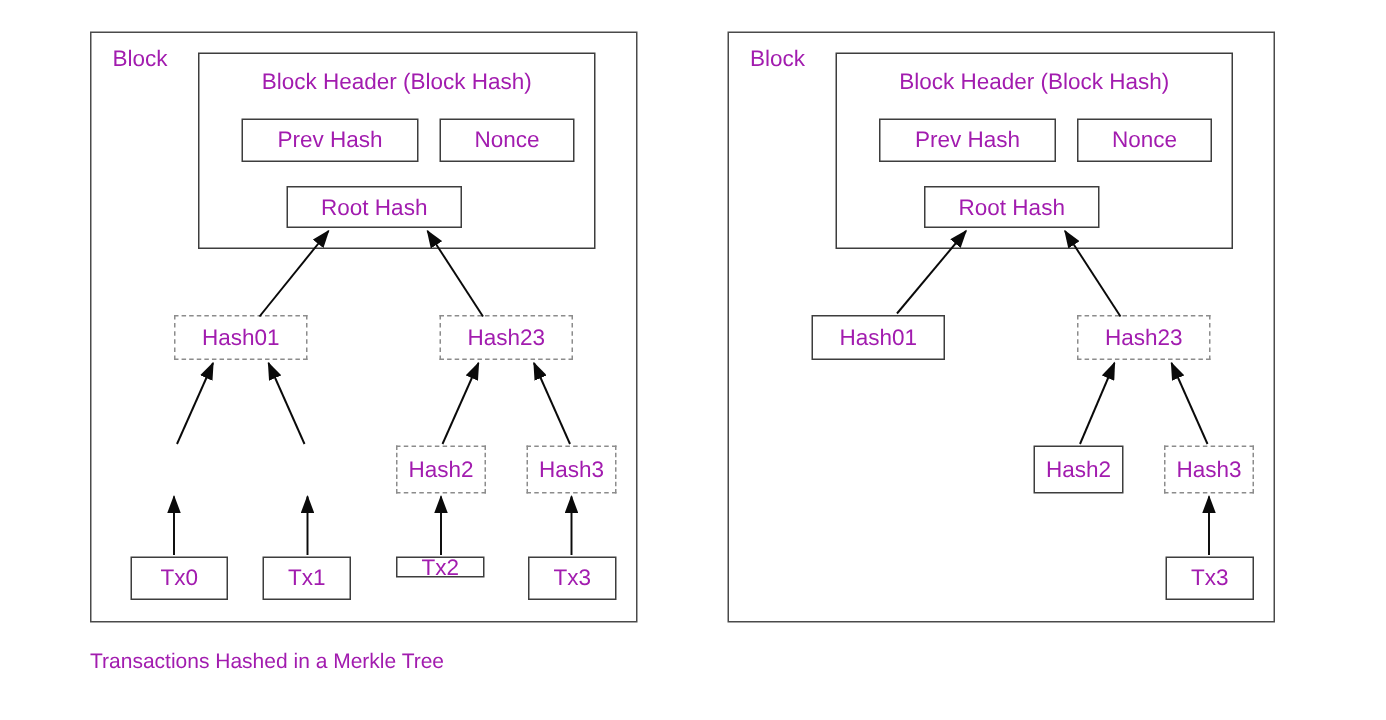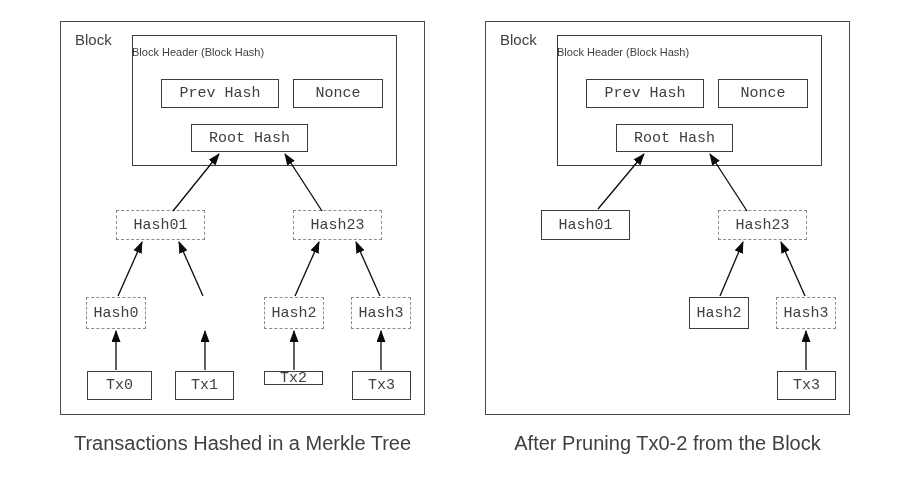--- a/index.html
+++ b/index.html
@@ -1,62 +1,61 @@
 <!DOCTYPE html>
 <html><head>
 <meta charset="utf-8">
 <style>
   html,body{margin:0;padding:0;background:#ffffff;}
   #stage{
     position:relative;
     width:924px;height:480px;
     background:#ffffff;
     font-family:"Liberation Sans","DejaVu Sans",sans-serif;
-    color:#404040;
+    color:#a21caf;
     overflow:hidden;
   }
   .outer-box{
     position:absolute;
     border:1px solid #4a4a4a;
     background:#ffffff;
     box-sizing:border-box;
   }
   .header-box{
     position:absolute;
     border:1px solid #3d3d3d;
     background:#ffffff;
     box-sizing:border-box;
   }
   .header-title{
     position:absolute;
-    font-size:11px;
+    text-align:center;
+    font-size:15px;
     white-space:nowrap;
   }
   .block-label{
     position:absolute;
     font-size:15px;
     white-space:nowrap;
   }
   .node{
     position:absolute;
     box-sizing:border-box;
     display:flex;
     align-items:center;
     justify-content:center;
     font-size:15px;
     background:#ffffff;
     white-space:nowrap;
-    font-family:Liberation Mono, monospace;
   }
   .solid{ border:1px solid #3d3d3d; }
   .dashed{ border:1px dashed #8c8c8c; }
   .caption{
     position:absolute;
-    text-align:center;
-    font-size:20px;
+    font-size:14px;
     white-space:nowrap;
   }
   #arrow-layer{
     position:absolute;
     left:0;top:0;
     width:924px;height:480px;
     pointer-events:none;
     z-index:5;
   }
   #arrow-layer line{ stroke:#0a0a0a; stroke-width:1.3; }
@@ -103,42 +102,40 @@
 
   <div class="outer-box l-outer"></div>
   <div class="block-label l-blk">Block</div>
   <div class="header-box l-header"></div>
   <div class="header-title l-htitle">Block Header (Block Hash)</div>
   <div class="node solid l-prev">Prev Hash</div>
   <div class="node solid l-nonce">Nonce</div>
   <div class="node solid l-root">Root Hash</div>
   <div class="node dashed l-h01">Hash01</div>
   <div class="node dashed l-h23">Hash23</div>
-  <div class="node dashed l-h0">Hash0</div>
   <div class="node dashed l-h2">Hash2</div>
   <div class="node dashed l-h3">Hash3</div>
   <div class="node solid l-tx0">Tx0</div>
   <div class="node solid l-tx1">Tx1</div>
   <div class="node solid l-tx2">Tx2</div>
   <div class="node solid l-tx3">Tx3</div>
   <div class="caption l-cap">Transactions Hashed in a Merkle Tree</div>
 
   <div class="outer-box r-outer"></div>
   <div class="block-label r-blk">Block</div>
   <div class="header-box r-header"></div>
   <div class="header-title r-htitle">Block Header (Block Hash)</div>
   <div class="node solid r-prev">Prev Hash</div>
   <div class="node solid r-nonce">Nonce</div>
   <div class="node solid r-root">Root Hash</div>
   <div class="node solid r-h01">Hash01</div>
   <div class="node dashed r-h23">Hash23</div>
   <div class="node solid r-h2">Hash2</div>
   <div class="node dashed r-h3">Hash3</div>
   <div class="node solid r-tx3">Tx3</div>
-  <div class="caption r-cap">After Pruning Tx0-2 from the Block</div>
 
   <svg id="arrow-layer" viewBox="0 0 924 480" xmlns="http://www.w3.org/2000/svg">
     <defs>
       <marker id="ah" markerUnits="userSpaceOnUse" markerWidth="12" markerHeight="9" refX="11" refY="4.5" orient="auto">
         <polygon points="0,0 12,4.5 0,9" fill="#0a0a0a"></polygon>
       </marker>
     </defs>
 
     <line x1="173" y1="211" x2="219" y2="154" marker-end="url(#ah)"></line>
     <line x1="322" y1="211" x2="285" y2="154" marker-end="url(#ah)"></line>

